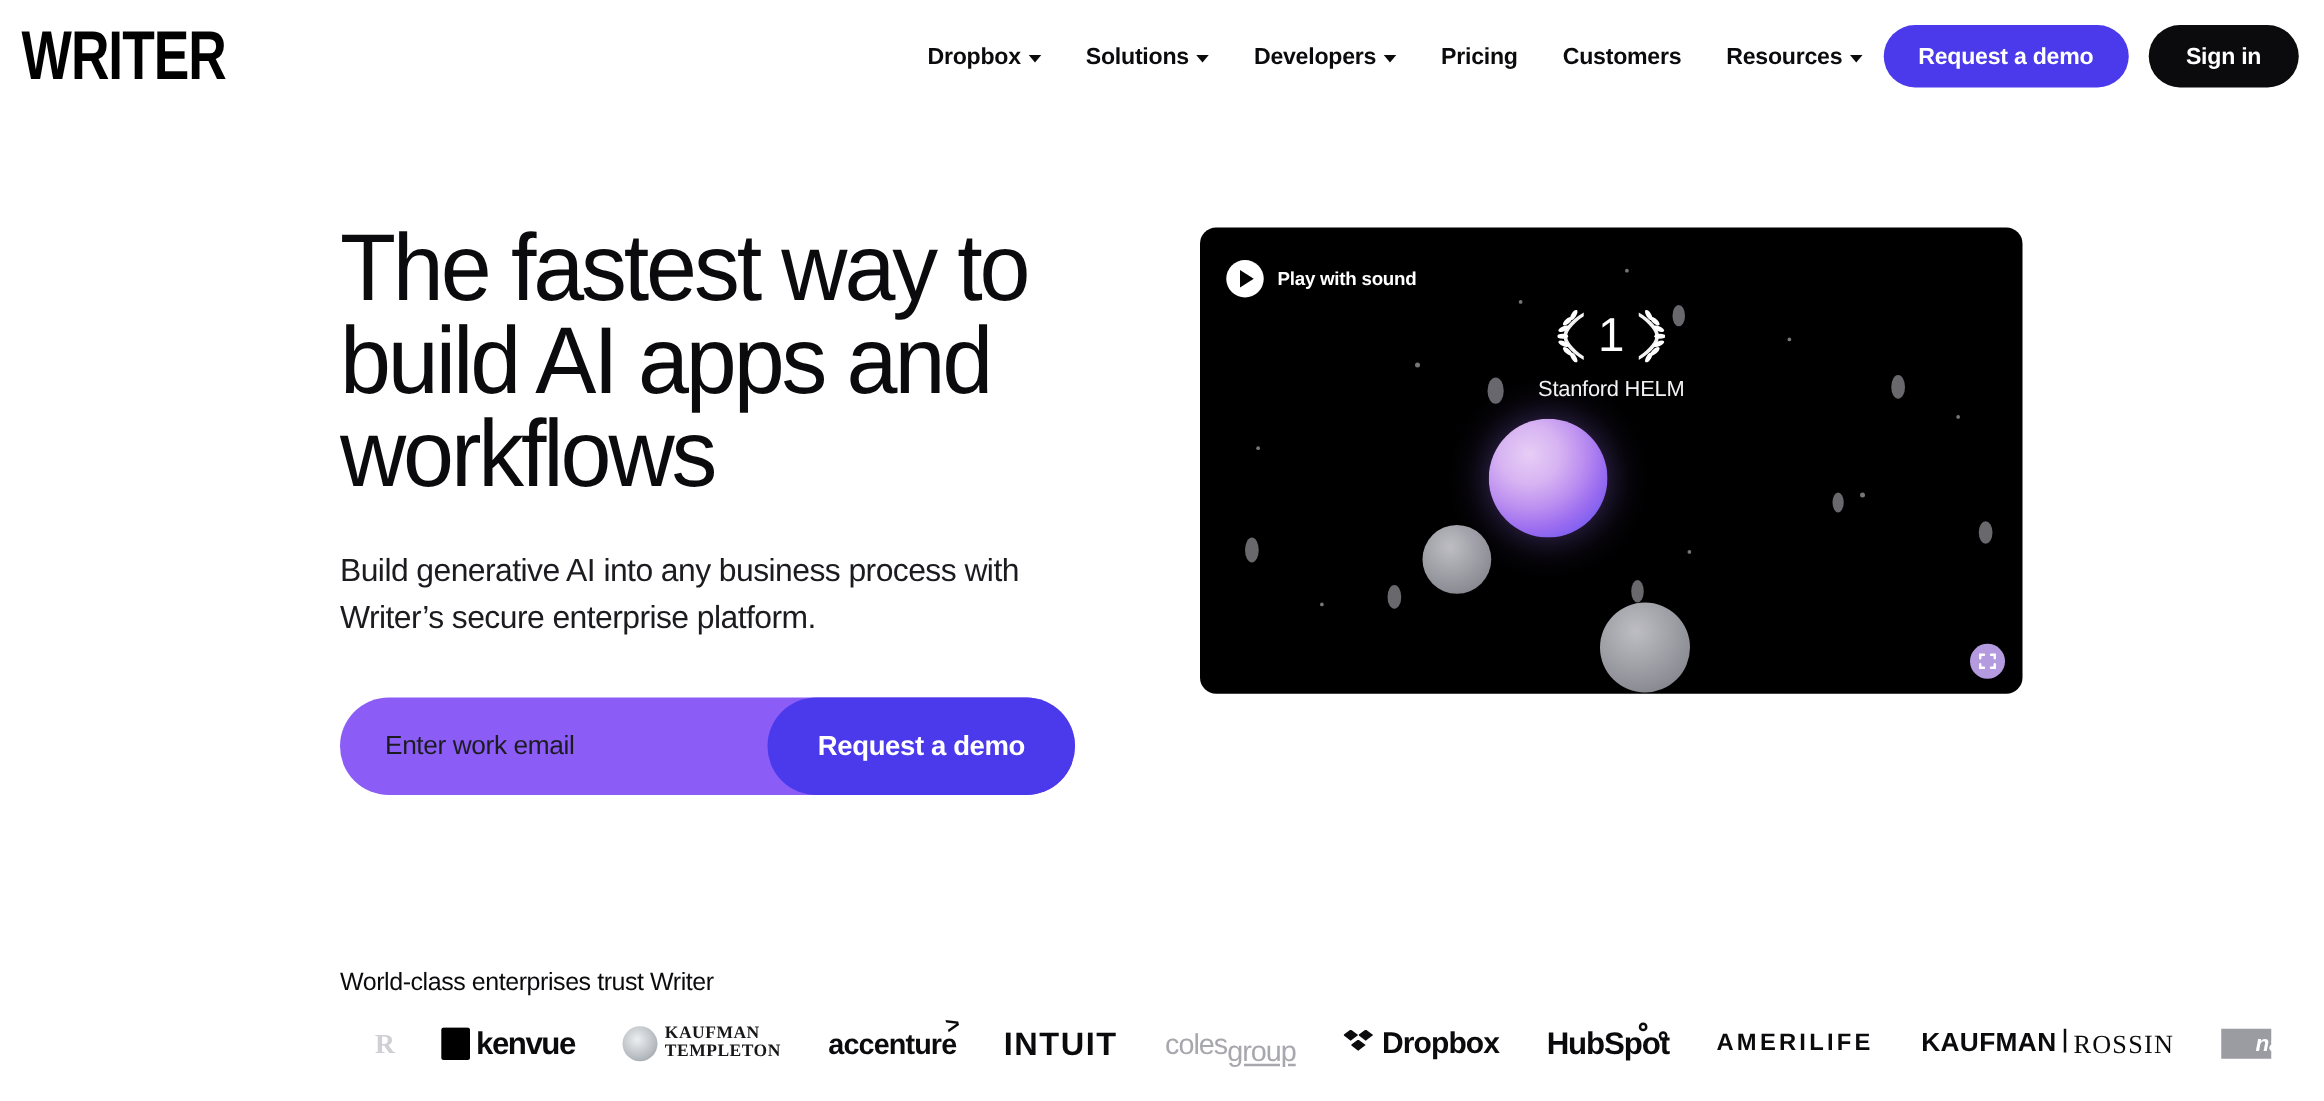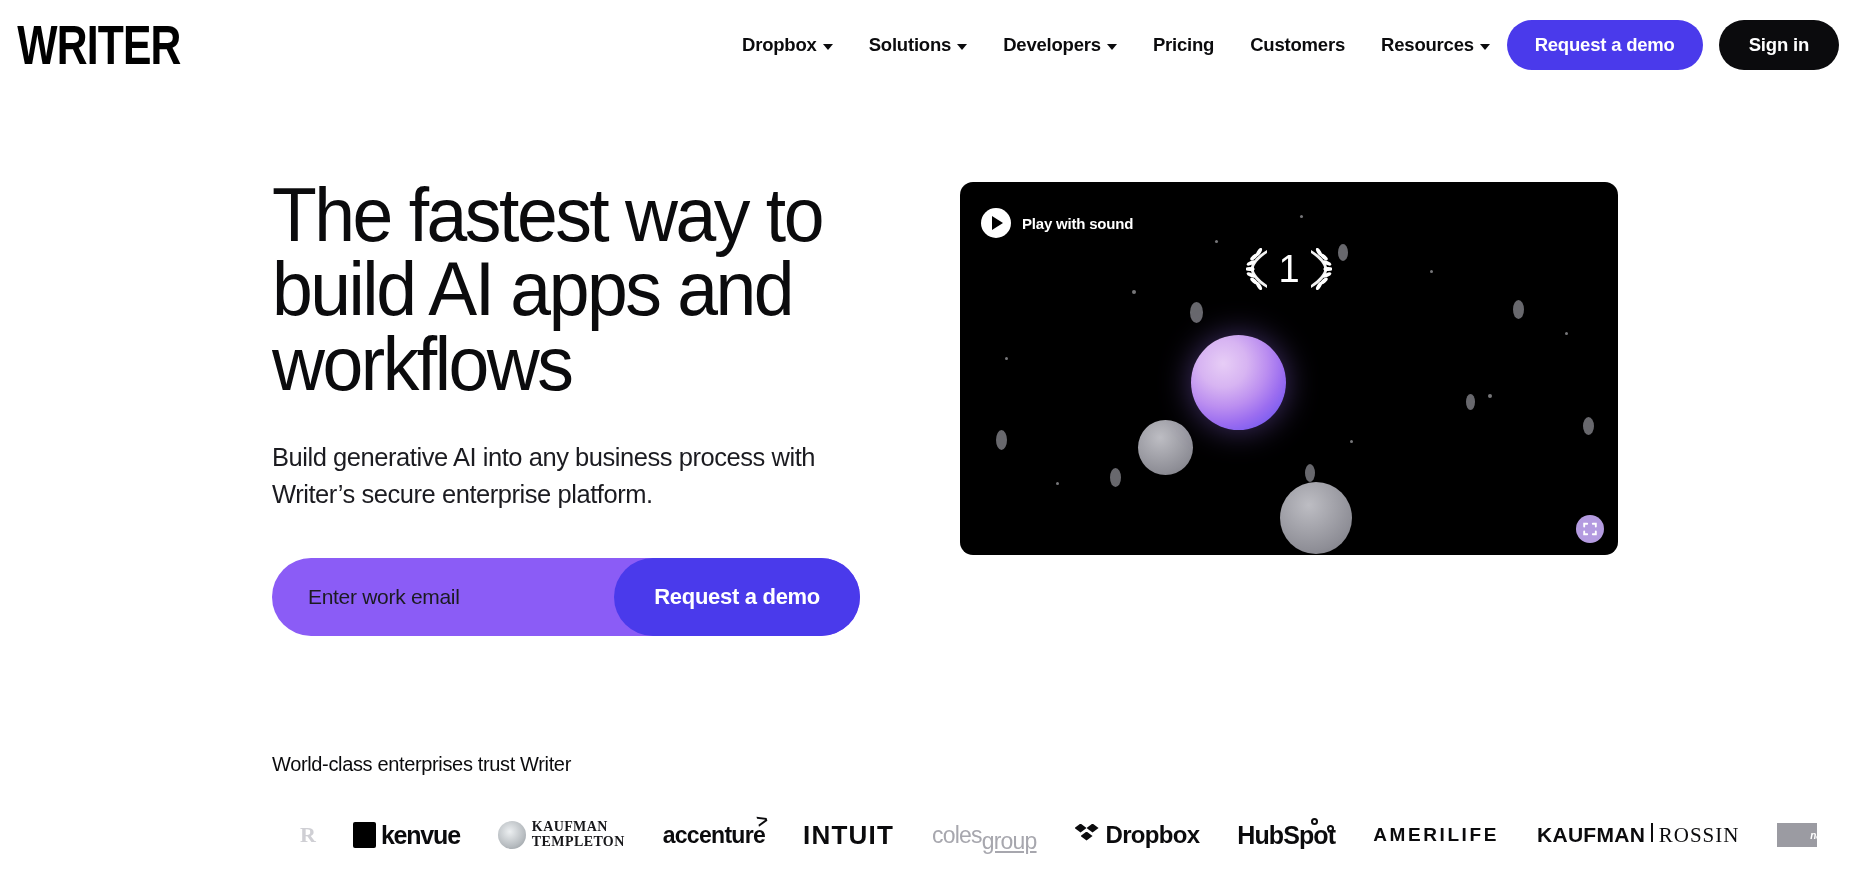--- a/index.html
+++ b/index.html
@@ -280,21 +280,21 @@
     justify-content: center;
     z-index: 8;
     cursor: pointer;
     border: none;
   }
 
   
   .trust {
     position: absolute;
     left: 272px;
-    top: 753px;
+    top: 775px;
     font-size: 20px;
     letter-spacing: -0.35px;
     color: #0b0b0d;
   }
   .logo-strip {
     position: absolute;
     left: 300px;
     top: 815px;
     display: flex;
     align-items: center;
@@ -357,21 +357,21 @@
   .hs-d1 { right: 17px; top: -3px; }
   .hs-d2 { right: 1px; top: 4px; }
   .lg-amerilife { font-size: 19px; font-weight: 700; letter-spacing: 2.6px; }
   .lg-kaufman { display: flex; align-items: flex-start; gap: 6px; font-size: 21px; }
   .kauf-b { font-weight: 700; letter-spacing: 0.3px; }
   .kauf-bar { width: 1.5px; height: 19px; background: #0b0b0d; }
   .kauf-r { font-family: "Liberation Serif", serif; font-weight: 400; letter-spacing: 1px; }
   .lg-nal {
     width: 32px; height: 24px; background: #9b9ba2;
     display: flex; align-items: center; justify-content: center;
-    color: #fff; font-size: 10px; font-weight: 700; font-style: italic; padding-left: 40px;
+    color: #fff; font-size: 18px; font-weight: 700; font-style: italic; padding-left: 40px;
   }
 </style>
 </head>
 <body>
 
 <header class="nav">
   <div class="logo">WRITER</div>
 
   <nav class="nav-center">
     <div class="nav-link">
@@ -473,20 +473,21 @@
             <ellipse cx="8" cy="9" rx="4.6" ry="2" transform="rotate(-42 8 9)"></ellipse>
             <ellipse cx="5" cy="15" rx="4.6" ry="2" transform="rotate(-22 5 15)"></ellipse>
             <ellipse cx="4" cy="21" rx="4.6" ry="2" transform="rotate(0 4 21)"></ellipse>
             <ellipse cx="5" cy="27" rx="4.6" ry="2" transform="rotate(22 5 27)"></ellipse>
             <ellipse cx="8" cy="33" rx="4.6" ry="2" transform="rotate(42 8 33)"></ellipse>
             <ellipse cx="13" cy="38" rx="4.6" ry="2" transform="rotate(58 13 38)"></ellipse>
             <ellipse cx="13" cy="4" rx="4.6" ry="2" transform="rotate(-58 13 4)"></ellipse>
           </g>
         </svg>
       </div>
+      <div class="award-name">Stanford HELM</div>
     </div>
 
     <div class="sphere"></div>
     <div class="moon moon-a"></div>
     <div class="moon moon-b"></div>
 
 
     <button class="fs-btn">
       <svg width="14" height="14" viewBox="0 0 14 14" aria-hidden="true">
         <g fill="none" stroke="#ffffff" stroke-width="1.9" stroke-linecap="round">

